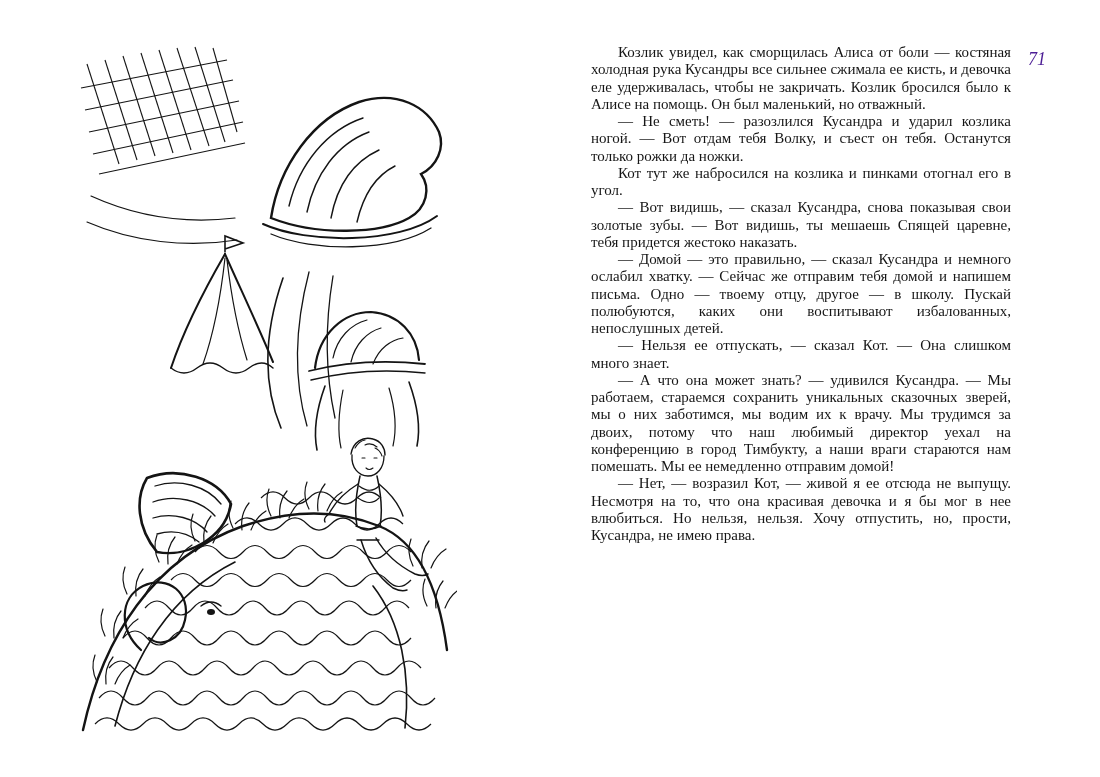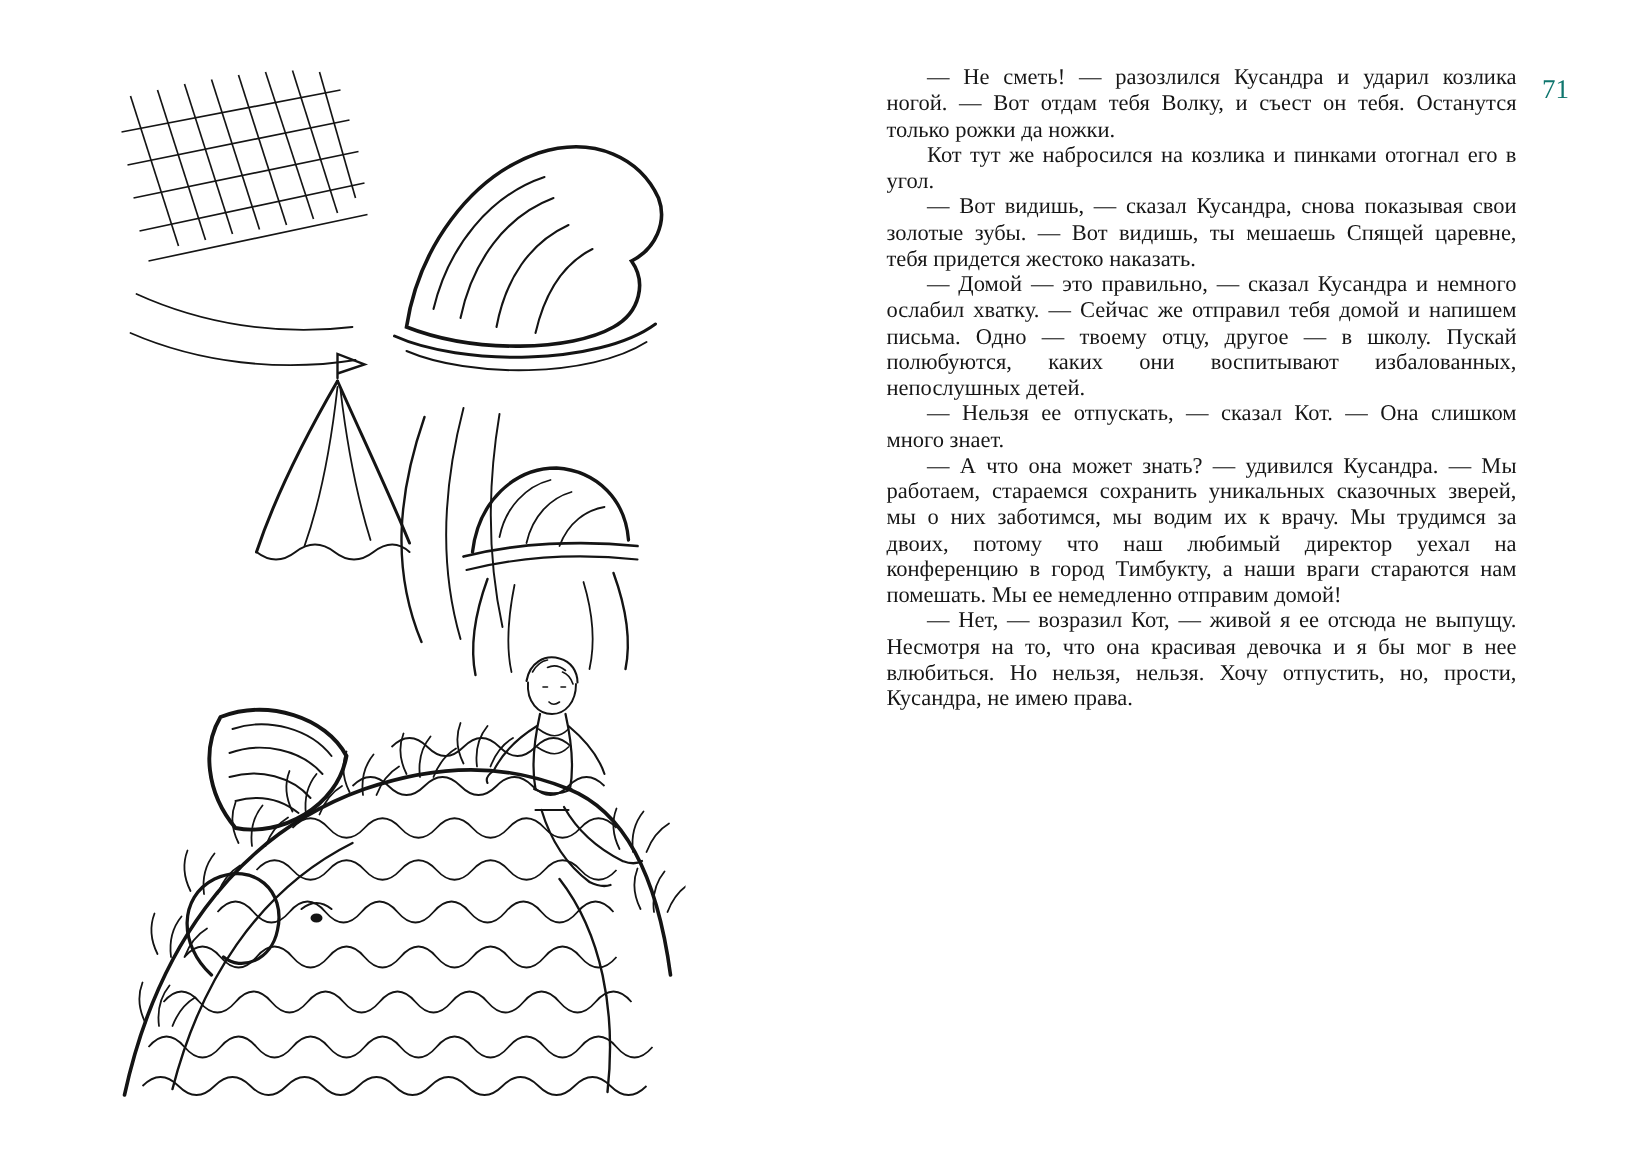--- a/index.html
+++ b/index.html
@@ -36,22 +36,23 @@
     text-indent: 27px;
     text-align: justify;
     font-size: 15px;
     line-height: 17.25px;
     hyphens: auto;
   }
   .page-num {
     position: absolute;
     left: 1028px;
     top: 49px;
+    font-style: italic;
     font-size: 18px;
-    color: #0f766e;
+    color: #4c1d95;
   }
 </style>
 </head>
 <body>
 
 <div class="spread">
 
   <div class="illustration-wrap">
     <svg width="382" height="692" viewBox="0 0 382 692" xmlns="http://www.w3.org/2000/svg">
       <defs>
@@ -173,24 +174,25 @@
         <use href="#tuft" x="234" y="463"></use>
         <use href="#tuft" x="338" y="520"></use>
         <use href="#tuft" x="352" y="560"></use>
         <use href="#tuft" x="30" y="590"></use>
         <use href="#tuft" x="22" y="636"></use>
       </g>
     </svg>
   </div>
 
   <div class="text-col">
+    <p>Козлик увидел, как сморщилась Алиса от боли — костяная холодная рука Кусандры все сильнее сжимала ее кисть, и девочка еле удерживалась, чтобы не закричать. Козлик бросился было к Алисе на помощь. Он был маленький, но отважный.</p>
     <p>— Не сметь! — разозлился Кусандра и ударил козлика ногой. — Вот отдам тебя Волку, и съест он тебя. Останутся только рожки да ножки.</p>
     <p>Кот тут же набросился на козлика и пинками отогнал его в угол.</p>
     <p>— Вот видишь, — сказал Кусандра, снова показывая свои золотые зубы. — Вот видишь, ты мешаешь Спящей царевне, тебя придется жестоко наказать.</p>
-    <p>— Домой — это правильно, — сказал Кусандра и немного ослабил хватку. — Сейчас же отправил тебя домой и напишем письма. Одно — твоему отцу, другое — в школу. Пускай полюбуются, каких они воспитывают избалованных, непослушных детей.</p>
+    <p>— Домой — это правильно, — сказал Кусандра и немного ослабил хватку. — Сейчас же отправим тебя домой и напишем письма. Одно — твоему отцу, другое — в школу. Пускай полюбуются, каких они воспитывают избалованных, непослушных детей.</p>
     <p>— Нельзя ее отпускать, — сказал Кот. — Она слишком много знает.</p>
     <p>— А что она может знать? — удивился Кусандра. — Мы работаем, стараемся сохранить уникальных сказочных зверей, мы о них заботимся, мы водим их к врачу. Мы трудимся за двоих, потому что наш любимый директор уехал на конференцию в город Тимбукту, а наши враги стараются нам помешать. Мы ее немедленно отправим домой!</p>
     <p>— Нет, — возразил Кот, — живой я ее отсюда не выпущу. Несмотря на то, что она красивая девочка и я бы мог в нее влюбиться. Но нельзя, нельзя. Хочу отпустить, но, прости, Кусандра, не имею права.</p>
   </div>
 
   <div class="page-num">71</div>
 
 </div>
 
 </body></html>

